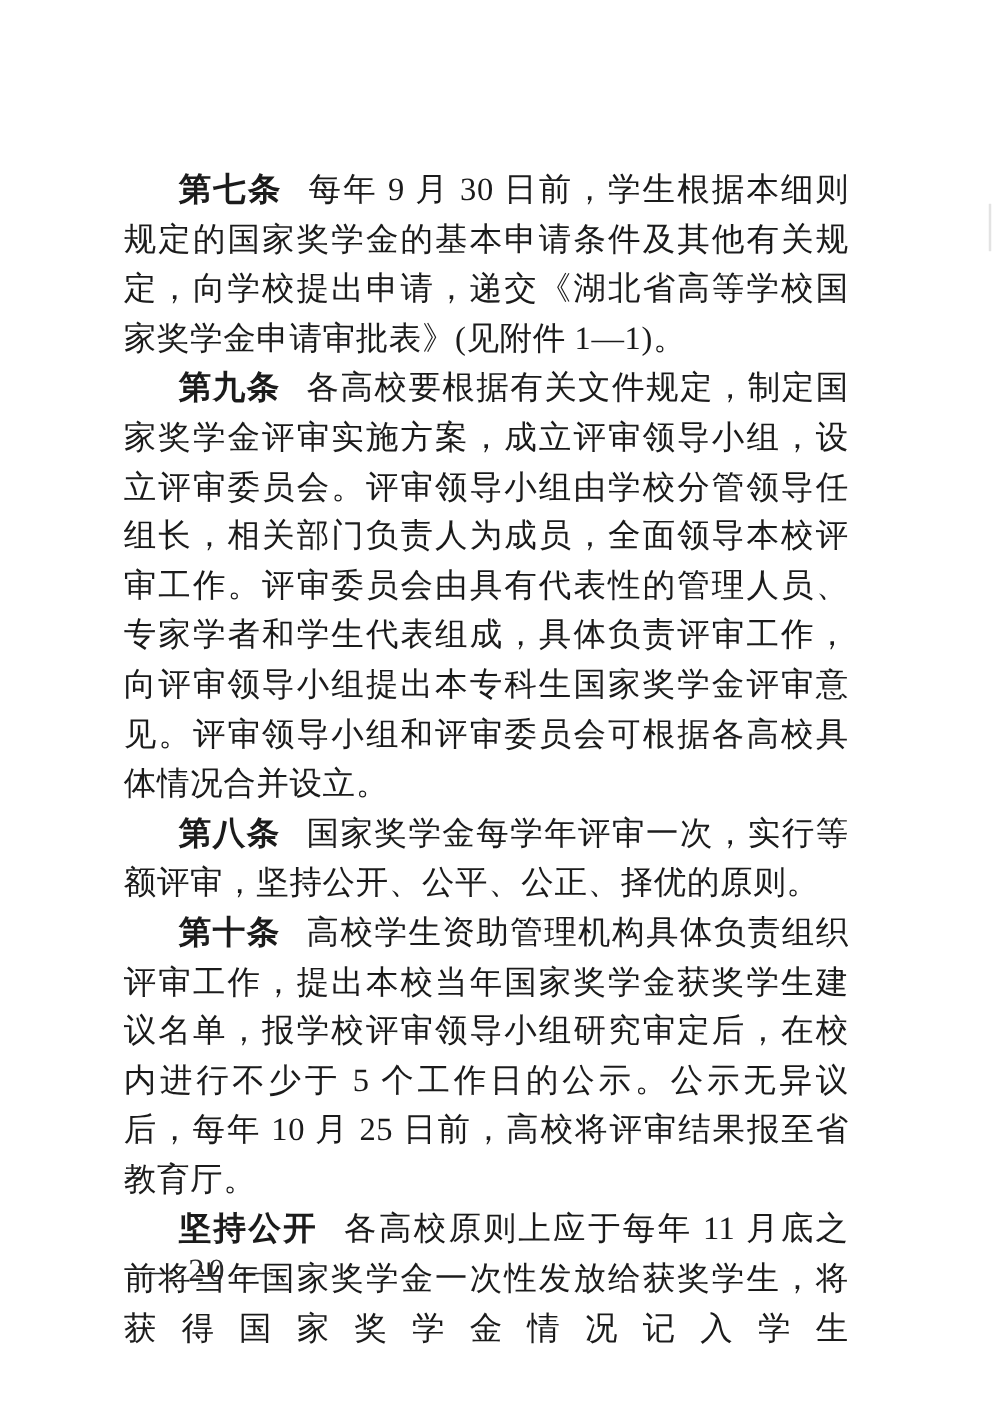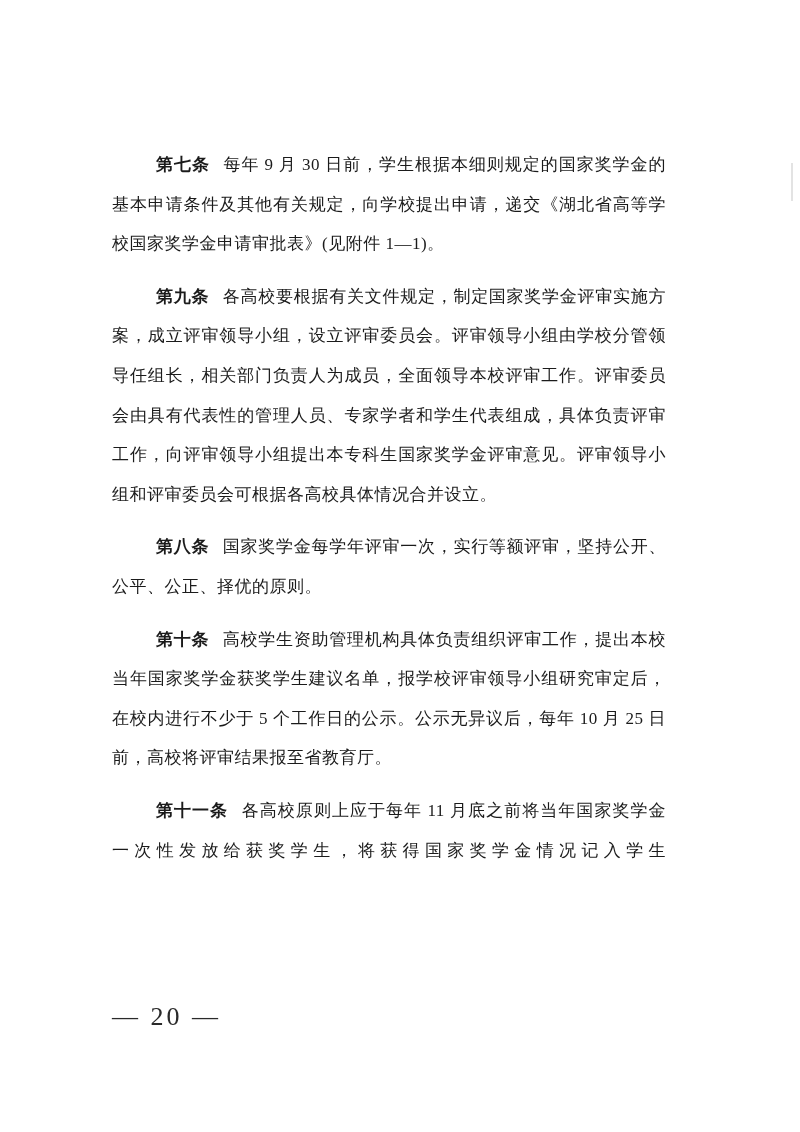--- a/index.html
+++ b/index.html
@@ -16,23 +16,23 @@
     font-family: "Liberation Serif", "DejaVu Serif", serif;
     color: #1b1b1b;
   }
   .content {
     position: absolute;
     left: 99px;
     top: 132px;
     width: 580px;
   }
   .para {
-    margin: 13px;
+    margin: 0;
     padding: 0;
-    font-size: 17px;
+    font-size: 26px;
     line-height: 39.6px;
     letter-spacing: 0.5px;
     text-align: justify;
     text-indent: 44px;
   }
   .para.cutoff {
     text-align-last: justify;
   }
   .art {
     font-weight: 700;
@@ -65,21 +65,21 @@
 
     <p class="para"><b class="art">第七条</b><span>每年 9 月 30 日前，学生根据本细则规定的国家奖学金的基本申请条件及其他有关规定，向学校提出申请，递交《湖北省高等学校国家奖学金申请审批表》(见附件 1—1)。</span></p>
 
     <p class="para"><b class="art">第九条</b><span>各高校要根据有关文件规定，制定国家奖学金评审实施方案，成立评审领导小组，设立评审委员会。评审领导小组由学校分管领导任组长，相关部门负责人为成员，全面领导本校评审工作。评审委员会由具有代表性的管理人员、专家学者和学生代表组成，具体负责评审工作，向评审领导小组提出本专科生国家奖学金评审意见。评审领导小组和评审委员会可根据各高校具体情况合并设立。</span></p>
 
     <p class="para"><b class="art">第八条</b><span>国家奖学金每学年评审一次，实行等额评审，坚持公开、公平、公正、择优的原则。</span></p>
 
     <p class="para"><b class="art">第十条</b><span>高校学生资助管理机构具体负责组织评审工作，提出本校当年国家奖学金获奖学生建议名单，报学校评审领导小组研究审定后，在校内进行不少于 5 个工作日的公示。公示无异议后，每年 10 月 25 日前，高校将评审结果报至省教育厅。</span></p>
 
 
-    <p class="para cutoff"><b class="art">第十一条</b><span>各高校原则上应于每年 11 月底之前将当年国家奖学金一次性发放给获奖学生，将获得国家奖学金情况记入学生</span></p>
+    <p class="para cutoff"><b class="art">坚持公开</b><span>各高校原则上应于每年 11 月底之前将当年国家奖学金一次性发放给获奖学生，将获得国家奖学金情况记入学生</span></p>
 
   </div>
 
   <div class="footer">— 20 —</div>
 
   <div class="edge-artifact"></div>
 
 </div>
 
 </body></html>

